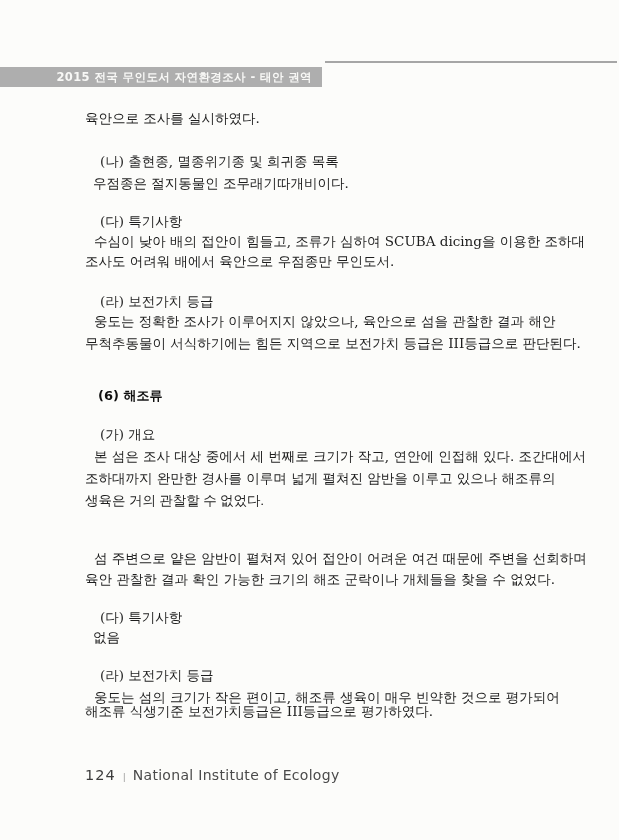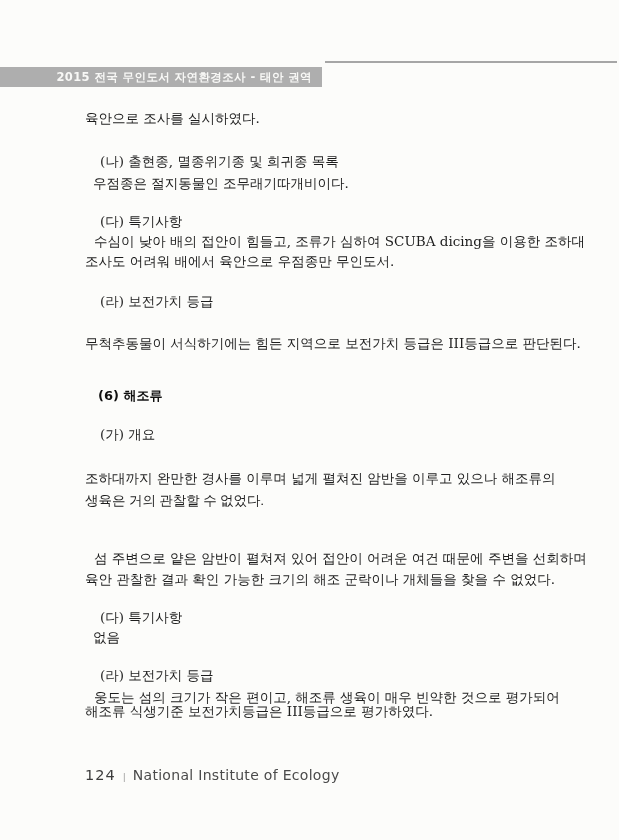--- a/index.html
+++ b/index.html
@@ -79,23 +79,25 @@
   </div>
 
   <div class="body-area">
       <div class="line" style="top: 108px; padding-left: 0px;">육안으로 조사를 실시하였다.</div>
       <div class="line" style="top: 151px; padding-left: 15px;">(나) 출현종, 멸종위기종 및 희귀종 목록</div>
       <div class="line" style="top: 173px; padding-left: 8px;">우점종은 절지동물인 조무래기따개비이다.</div>
       <div class="line" style="top: 211px; padding-left: 15px;">(다) 특기사항</div>
       <div class="line justify" style="top: 231px; padding-left: 9px;">수심이 낮아 배의 접안이 힘들고, 조류가 심하여 SCUBA dicing을 이용한 조하대</div>
       <div class="line" style="top: 251px; padding-left: 0px;">조사도 어려워 배에서 육안으로 우점종만 무인도서.</div>
       <div class="line" style="top: 291px; padding-left: 15px;">(라) 보전가치 등급</div>
+      <div class="line justify" style="top: 311px; padding-left: 9px;">웅도는 정확한 조사가 이루어지지 않았으나, 육안으로 섬을 관찰한 결과 해안</div>
       <div class="line" style="top: 333px; padding-left: 0px;">무척추동물이 서식하기에는 힘든 지역으로 보전가치 등급은 III등급으로 판단된다.</div>
       <div class="line heading" style="top: 384px; padding-left: 13px;">(6) 해조류</div>
       <div class="line" style="top: 424px; padding-left: 15px;">(가) 개요</div>
+      <div class="line justify" style="top: 446px; padding-left: 9px;">본 섬은 조사 대상 중에서 세 번째로 크기가 작고, 연안에 인접해 있다. 조간대에서</div>
       <div class="line justify" style="top: 468px; padding-left: 0px;">조하대까지 완만한 경사를 이루며 넓게 펼쳐진 암반을 이루고 있으나 해조류의</div>
       <div class="line" style="top: 490px; padding-left: 0px; font-family: Liberation Serif, serif;">생육은 거의 관찰할 수 없었다.</div>
       <div class="line justify" style="top: 548px; padding-left: 9px;">섬 주변으로 얕은 암반이 펼쳐져 있어 접안이 어려운 여건 때문에 주변을 선회하며</div>
       <div class="line justify" style="top: 569px; padding-left: 0px;">육안 관찰한 결과 확인 가능한 크기의 해조 군락이나 개체들을 찾을 수 없었다.</div>
       <div class="line" style="top: 607px; padding-left: 15px;">(다) 특기사항</div>
       <div class="line" style="top: 627px; padding-left: 8px;">없음</div>
       <div class="line" style="top: 665px; padding-left: 15px;">(라) 보전가치 등급</div>
       <div class="line justify" style="top: 687px; padding-left: 9px;">웅도는 섬의 크기가 작은 편이고, 해조류 생육이 매우 빈약한 것으로 평가되어</div>
       <div class="line" style="top: 701px; padding-left: 0px;">해조류 식생기준 보전가치등급은 III등급으로 평가하였다.</div>
     </div>

